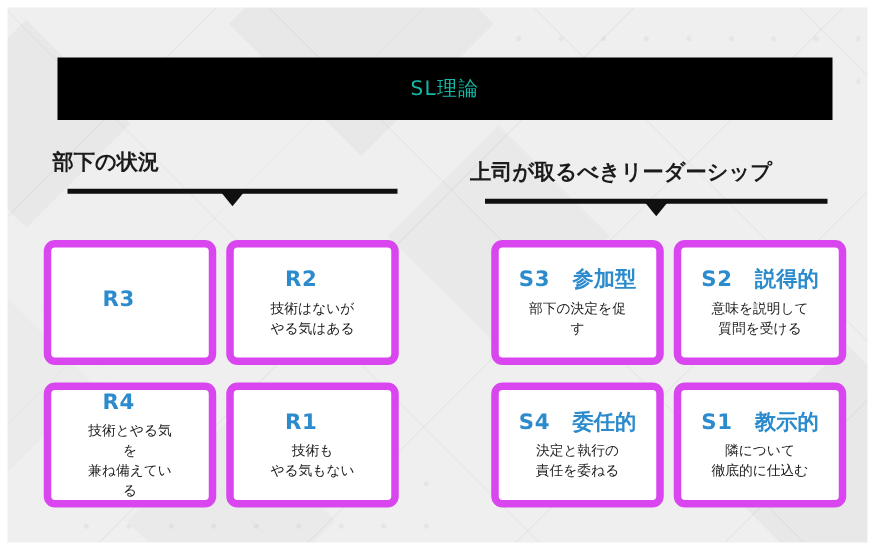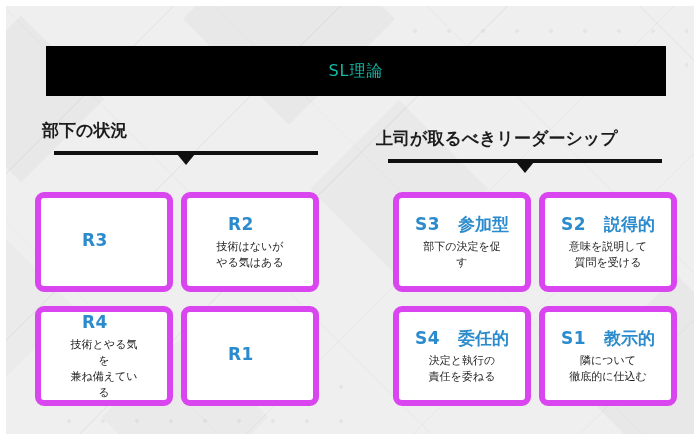--- a/index.html
+++ b/index.html
@@ -236,20 +236,22 @@
         <span class="code">R4</span><span class="kana"></span>
       </div>
       <div class="card-body">技術とやる気を
 兼ね備えている</div>
     </div>
 
     <div class="card">
       <div class="card-title">
         <span class="code">R1</span><span class="kana"></span>
       </div>
+      <div class="card-body">技術も
+やる気もない</div>
     </div>
 
     <div class="spacer"></div>
 
     <div class="card">
       <div class="card-title">
         <span class="code">S4</span><span class="kana">委任的</span>
       </div>
       <div class="card-body">決定と執行の
 責任を委ねる</div>

